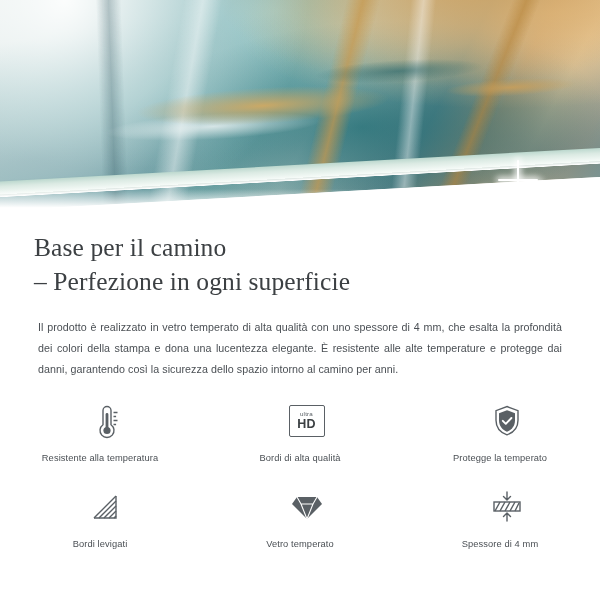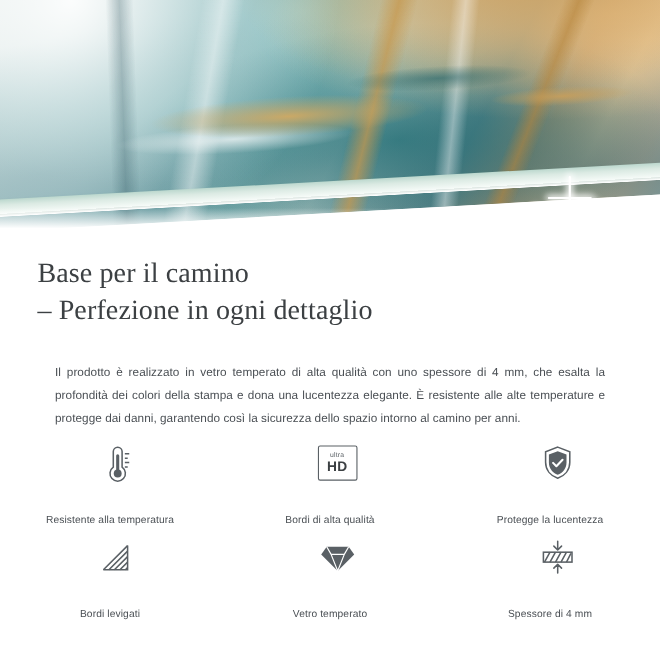--- a/index.html
+++ b/index.html
@@ -151,21 +151,21 @@
     padding: 16px 34px 0 34px;
     font-family: "Liberation Serif", serif;
     font-weight: 400;
     font-size: 25.5px;
     line-height: 1.34;
     color: #3c4043;
     letter-spacing: 0.1px;
   }
   .headline .line2 { display: block; }
   .body-copy {
-    margin: 16px;
+    margin: 4px;
     padding: 14px 34px 0 34px;
     font-size: 10.7px;
     line-height: 1.95;
     color: #4a4f54;
     text-align: justify;
     letter-spacing: 0.05px;
   }
 
   
   .features {
@@ -186,21 +186,21 @@
     justify-content: flex-start;
   }
   .feature-icon {
     height: 46px;
     display: flex;
     align-items: center;
     justify-content: flex-start;
     padding-left: 13px;
   }
   .feature-label {
-    margin-top: 23px;
+    margin-top: 9px;
     font-size: 9.3px;
     color: #4a4f54;
     text-align: center;
     letter-spacing: 0.1px;
   }
   .icon-stroke { stroke: #5a6065; fill: none; stroke-width: 1.4; }
   .icon-fill { fill: #5a6065; }
   .ultrahd {
     width: 34px; height: 30px;
     border: 1.4px solid #5a6065;
@@ -229,21 +229,21 @@
     <div class="glass-edge-line"></div>
     <div class="sparkle s1"></div>
     <div class="sparkle s2"></div>
     <div class="sparkle s3"></div>
     <div class="hero-corner-shadow"></div>
   </div>
 
   <div class="content">
     <h1 class="headline">
       <span>Base per il camino</span>
-      <span class="line2">– Perfezione in ogni dettaglio</span>
+      <span class="line2">– Perfezione in ogni superficie</span>
     </h1>
     <p class="body-copy">Il prodotto è realizzato in vetro temperato di alta qualità con uno spessore di 4 mm, che esalta la profondità dei colori della stampa e dona una lucentezza elegante. È resistente alle alte temperature e protegge dai danni, garantendo così la sicurezza dello spazio intorno al camino per anni.</p>
   </div>
 
   <div class="features">
 
     <div class="feature">
       <div class="feature-icon">
         <svg width="40" height="42" viewBox="0 0 40 42">
           <path class="icon-stroke" d="M20 6.5c-2.2 0-4 1.8-4 4v14.2a7 7 0 1 0 8 0V10.5c0-2.2-1.8-4-4-4z"></path>
@@ -266,21 +266,21 @@
     </div>
 
     <div class="feature">
       <div class="feature-icon">
         <svg width="40" height="42" viewBox="0 0 40 42">
           <path class="icon-stroke" d="M20 6.5l11 4.2v9.5c0 7.2-4.7 12.4-11 14.6-6.3-2.2-11-7.4-11-14.6v-9.5z"></path>
           <path class="icon-fill" d="M20 10.2l8 3v7.2c0 5.5-3.5 9.5-8 11.3-4.5-1.8-8-5.8-8-11.3V13.2z"></path>
           <path d="M15.8 20.8l3 3 5.6-5.8" stroke="#ffffff" stroke-width="1.9" fill="none" stroke-linecap="round" stroke-linejoin="round"></path>
         </svg>
       </div>
-      <div class="feature-label">Protegge la lucentezza</div>
+      <div class="feature-label">Protegge la temperato</div>
     </div>
 
     <div class="feature">
       <div class="feature-icon">
         <svg width="42" height="38" viewBox="0 0 42 38">
           <path class="icon-stroke" d="M8 30L30 8M13 30L30 13M18 30L30 18M23 30L30 23M28 30l2-2" stroke-width="1.5"></path>
           <path class="icon-stroke" d="M8 30h22V8" stroke-width="1.5"></path>
         </svg>
       </div>
       <div class="feature-label">Bordi levigati</div>

